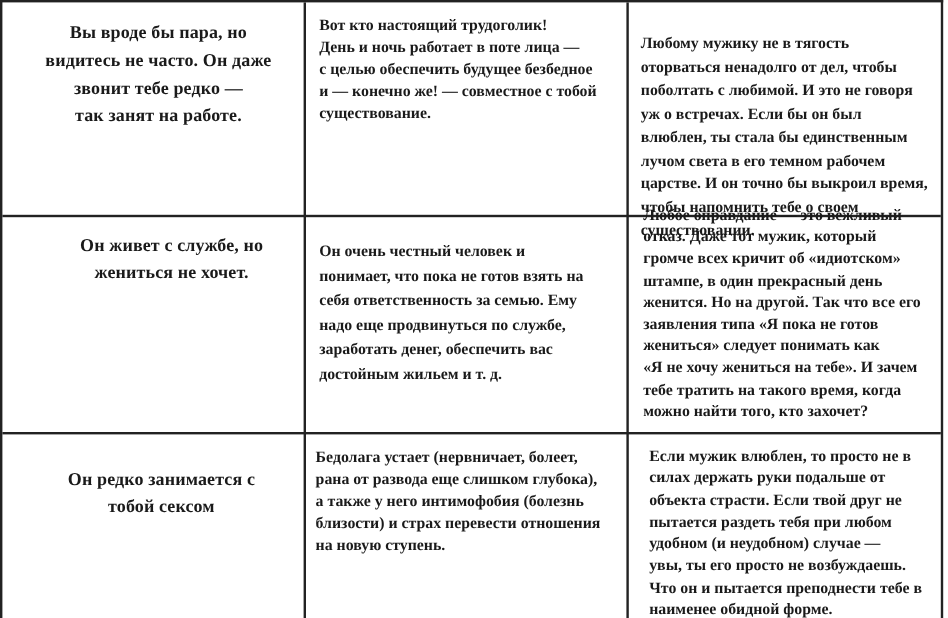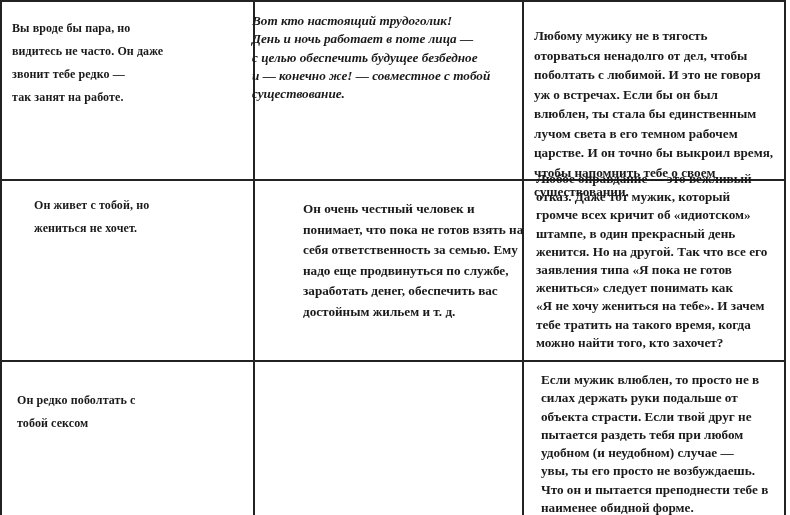--- a/index.html
+++ b/index.html
@@ -44,71 +44,71 @@
       position: absolute;
       box-sizing: border-box;
       font-weight: bold;
       line-height: 1;
     }
     .cell .txt {
       white-space: pre-line;
       display: block;
     }
     .q {
-      font-size: 12px;
+      font-size: 15px;
       line-height: 23px;
       letter-spacing: 0.1px;
+      text-align: center;
     }
     .a {
       font-size: 13.2px;
       line-height: 18.3px;
     }
     .a2 {
       font-size: 13.2px;
       line-height: 20px;
-      margin-left: 37px;
     }
   </style>
 </head>
 <body>
 
 <div class="table">
 
   <div class="vline" style="left:251px;"></div>
   <div class="vline" style="left:520px;"></div>
   <div class="hline" style="top:177px;"></div>
   <div class="hline" style="top:358px;"></div>
 
   <div class="cell q" style="left:10px; top:15px; width:240px;">
     <span class="txt">Вы вроде бы пара, но
  видитесь не часто. Он даже
 звонит тебе редко —
 так занят на работе.</span>
   </div>
-  <div class="cell a" style="left:250px; top:10px; width:258px;font-style:italic;">
+  <div class="cell a" style="left:264px; top:10px; width:258px;">
     <span class="txt">Вот кто настоящий трудоголик!
 День и ночь работает в поте лица —
 с целью обеспечить будущее безбедное
 и — конечно же! — совместное с тобой
 существование.</span>
   </div>
   <div class="cell a" style="left:532px; top:11px; width:252px; line-height:19.5px;margin-top:13px;">
     <span class="txt">Любому мужику не в тягость
 оторваться ненадолго от дел, чтобы
 поболтать с любимой. И это не говоря
 уж о встречах. Если бы он был
 влюблен, ты стала бы единственным
 лучом света в его темном рабочем
 царстве. И он точно бы выкроил время,
 чтобы напомнить тебе о своем
 существовании.</span>
   </div>
 
   <div class="cell q" style="left:32px; top:192px; width:218px;">
-    <span class="txt">Он живет с тобой, но
+    <span class="txt">Он живет с службе, но
 жениться не хочет.</span>
   </div>
   <div class="cell a2" style="left:264px; top:197px; width:256px; line-height:20.5px;">
     <span class="txt">Он очень честный человек и
 понимает, что пока не готов взять на
 себя ответственность за семью. Ему
 надо еще продвинуться по службе,
 заработать денег, обеспечить вас
 достойным жильем и т. д.</span>
   </div>
@@ -119,22 +119,29 @@
 штампе, в один прекрасный день
 женится. Но на другой. Так что все его
 заявления типа «Я пока не готов
 жениться» следует понимать как
 «Я не хочу жениться на тебе». И зачем
 тебе тратить на такого время, когда
 можно найти того, кто захочет?</span>
   </div>
 
   <div class="cell q" style="left:15px; top:387px; width:235px;">
-    <span class="txt">Он редко поболтать с
+    <span class="txt">Он редко занимается с
 тобой сексом</span>
+  </div>
+  <div class="cell a" style="left:261px; top:370px; width:259px;">
+    <span class="txt">Бедолага устает (нервничает, болеет,
+рана от развода еще слишком глубока),
+а также у него интимофобия (болезнь
+близости) и страх перевести отношения
+на новую ступень.</span>
   </div>
   <div class="cell a" style="left:539px; top:369px; width:246px;">
     <span class="txt">Если мужик влюблен, то просто не в
 силах держать руки подальше от
 объекта страсти. Если твой друг не
 пытается раздеть тебя при любом
 удобном (и неудобном) случае —
 увы, ты его просто не возбуждаешь.
 Что он и пытается преподнести тебе в
 наименее обидной форме.</span>

